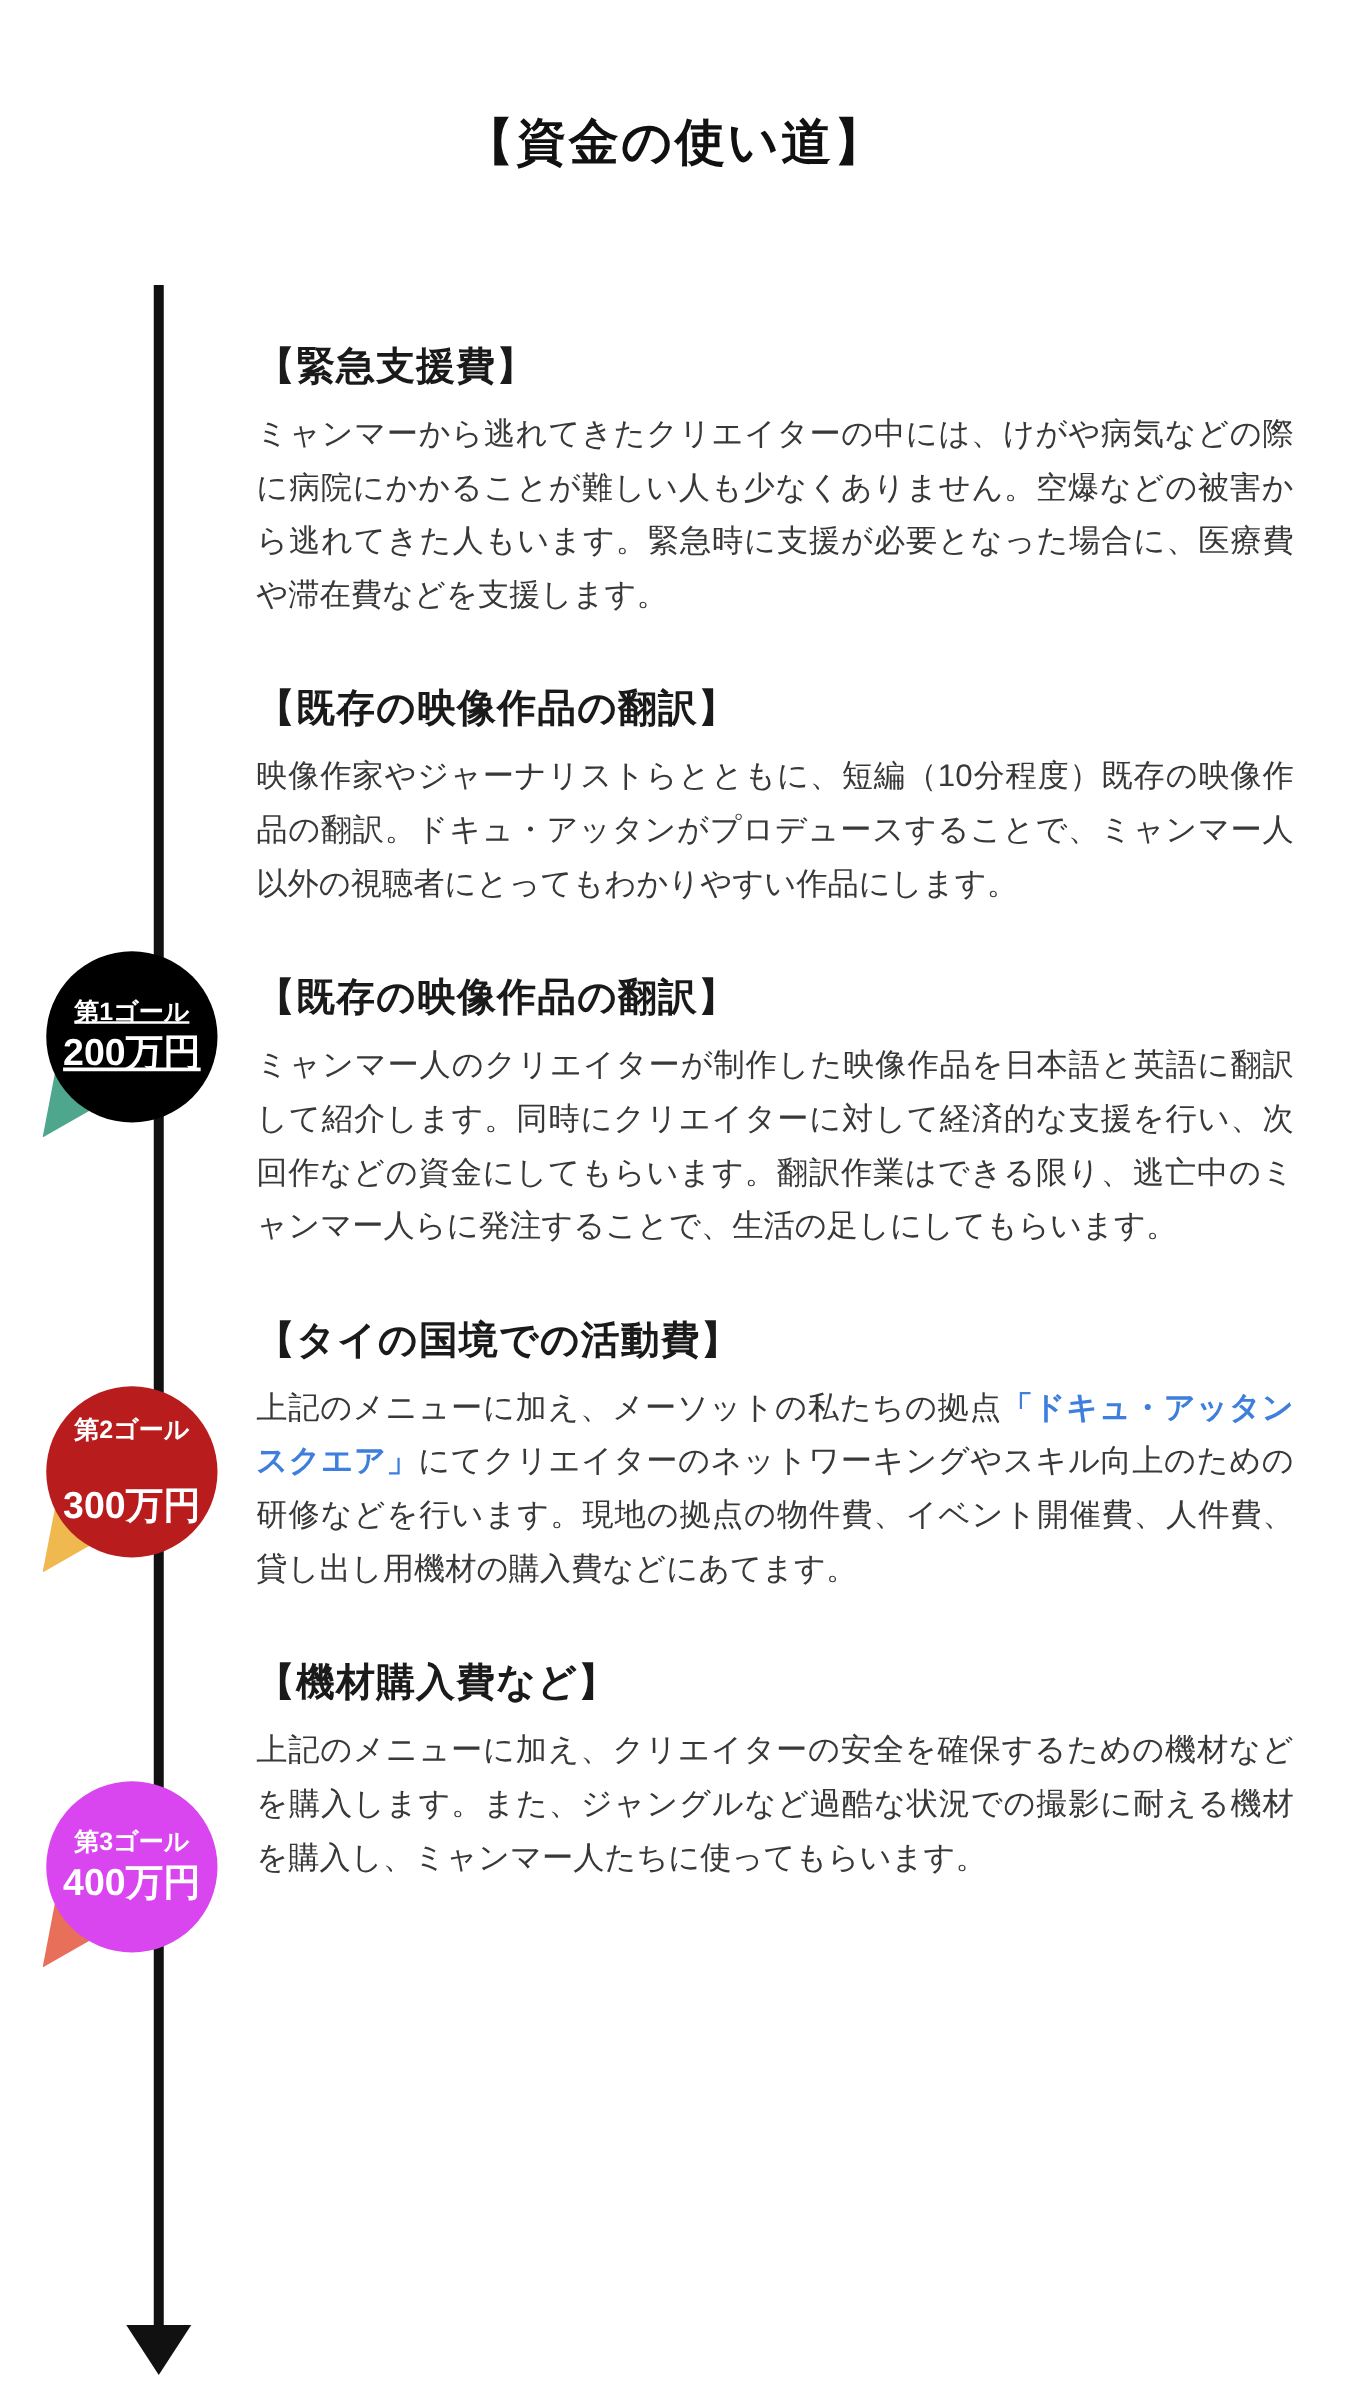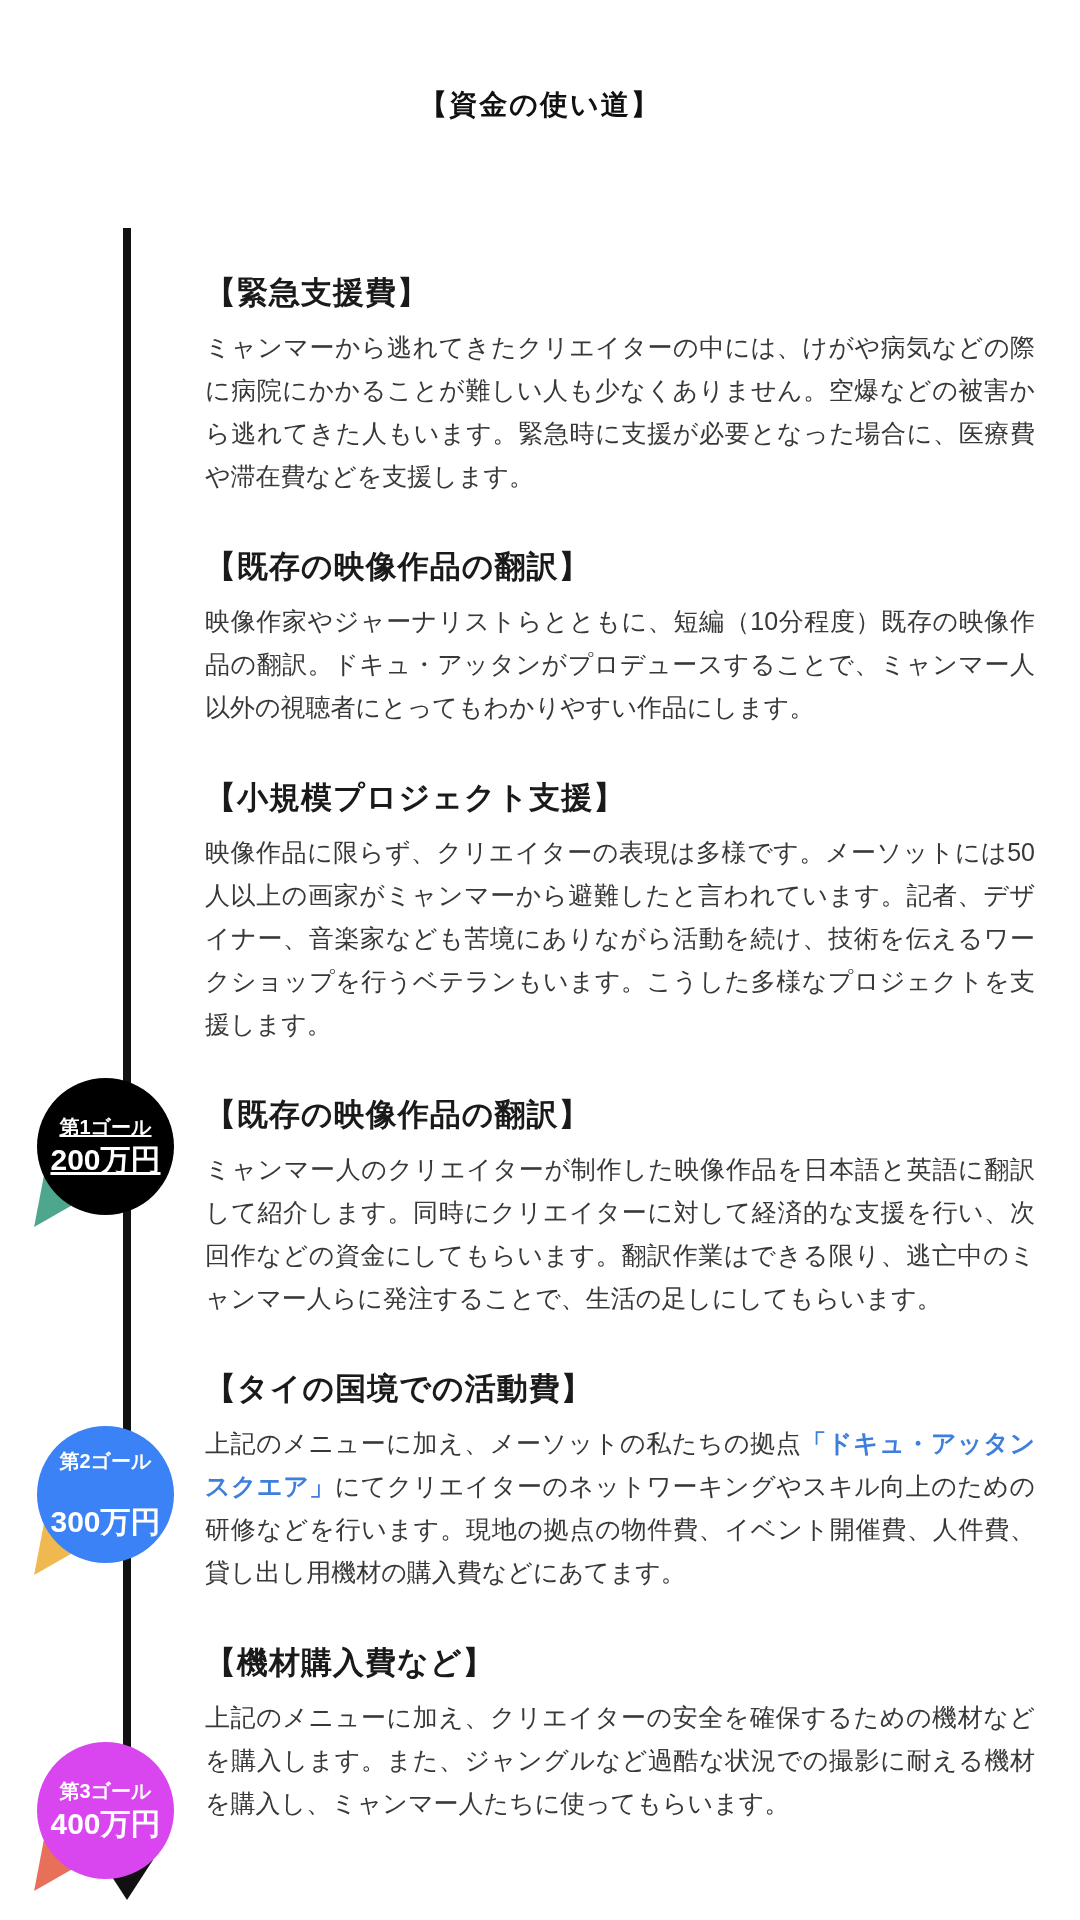--- a/index.html
+++ b/index.html
@@ -4,21 +4,21 @@
 <style>
   * { margin:0; padding:0; box-sizing:border-box; }
   html, body { background:#ffffff; }
   body {
     width:1080px; height:1920px; position:relative; overflow:hidden;
     font-family:"Liberation Sans","DejaVu Sans",sans-serif;
     color:#333333;
   }
   .page-title {
     position:absolute; top:86px; left:0; width:100%;
-    text-align:center; font-size:28px; font-weight:bold; color:#111111;
+    text-align:center; font-size:40px; font-weight:bold; color:#111111;
     letter-spacing:2px;
   }
   .timeline-line {
     position:absolute; left:123px; top:228px; width:8px; height:1634px;
   }
   .timeline-arrow {
     position:absolute; left:101px; top:1860px; width:0; height:0;
     border-left:26px solid transparent; border-right:26px solid transparent;
     border-top-width:40px; border-top-style:solid;
   }
@@ -66,41 +66,37 @@
   <section class="section">
     <h2>【緊急支援費】</h2>
     <p>ミャンマーから逃れてきたクリエイターの中には、けがや病気などの際に病院にかかることが難しい人も少なくありません。空爆などの被害から逃れてきた人もいます。緊急時に支援が必要となった場合に、医療費や滞在費などを支援します。</p>
   </section>
 
   <section class="section">
     <h2>【既存の映像作品の翻訳】</h2>
     <p>映像作家やジャーナリストらとともに、短編（10分程度）既存の映像作品の翻訳。ドキュ・アッタンがプロデュースすることで、ミャンマー人以外の視聴者にとってもわかりやすい作品にします。</p>
   </section>
 
-  <section class="section">
-    <h2>【小規模プロジェクト支援】</h2>
-    <p>映像作品に限らず、クリエイターの表現は多様です。メーソットには50人以上の画家がミャンマーから避難したと言われています。記者、デザイナー、音楽家なども苦境にありながら活動を続け、技術を伝えるワークショップを行うベテランもいます。こうした多様なプロジェクトを支援します。</p>
-  </section>
 
   <section class="section">
     <div class="goal-badge badge-1">
       <div class="badge-tail" style="background-color: rgb(78, 166, 141);"></div>
       <div class="badge-bubble" style="background-color: #000000; text-decoration: underline;">
         <div class="goal-label">第1ゴール</div>
         <div class="goal-amount">200万円</div>
       </div>
     </div>
     <h2>【既存の映像作品の翻訳】</h2>
     <p>ミャンマー人のクリエイターが制作した映像作品を日本語と英語に翻訳して紹介します。同時にクリエイターに対して経済的な支援を行い、次回作などの資金にしてもらいます。翻訳作業はできる限り、逃亡中のミャンマー人らに発注することで、生活の足しにしてもらいます。</p>
   </section>
 
   <section class="section">
     <div class="goal-badge badge-2">
       <div class="badge-tail" style="background-color: rgb(239, 185, 80);"></div>
-      <div class="badge-bubble" style="background-color: #3b82f6; gap: 28px;">
+      <div class="badge-bubble" style="background-color: #b91c1c; gap: 28px;">
         <div class="goal-label">第2ゴール</div>
         <div class="goal-amount">300万円</div>
       </div>
     </div>
     <h2>【タイの国境での活動費】</h2>
     <p><span>上記のメニューに加え、メーソットの私たちの拠点</span><span class="link" style="color: rgb(62, 126, 220);">「ドキュ・アッタンスクエア」</span><span>にてクリエイターのネットワーキングやスキル向上のための研修などを行います。現地の拠点の物件費、イベント開催費、人件費、貸し出し用機材の購入費などにあてます。</span></p>
   </section>
 
   <section class="section">
     <div class="goal-badge badge-3">

